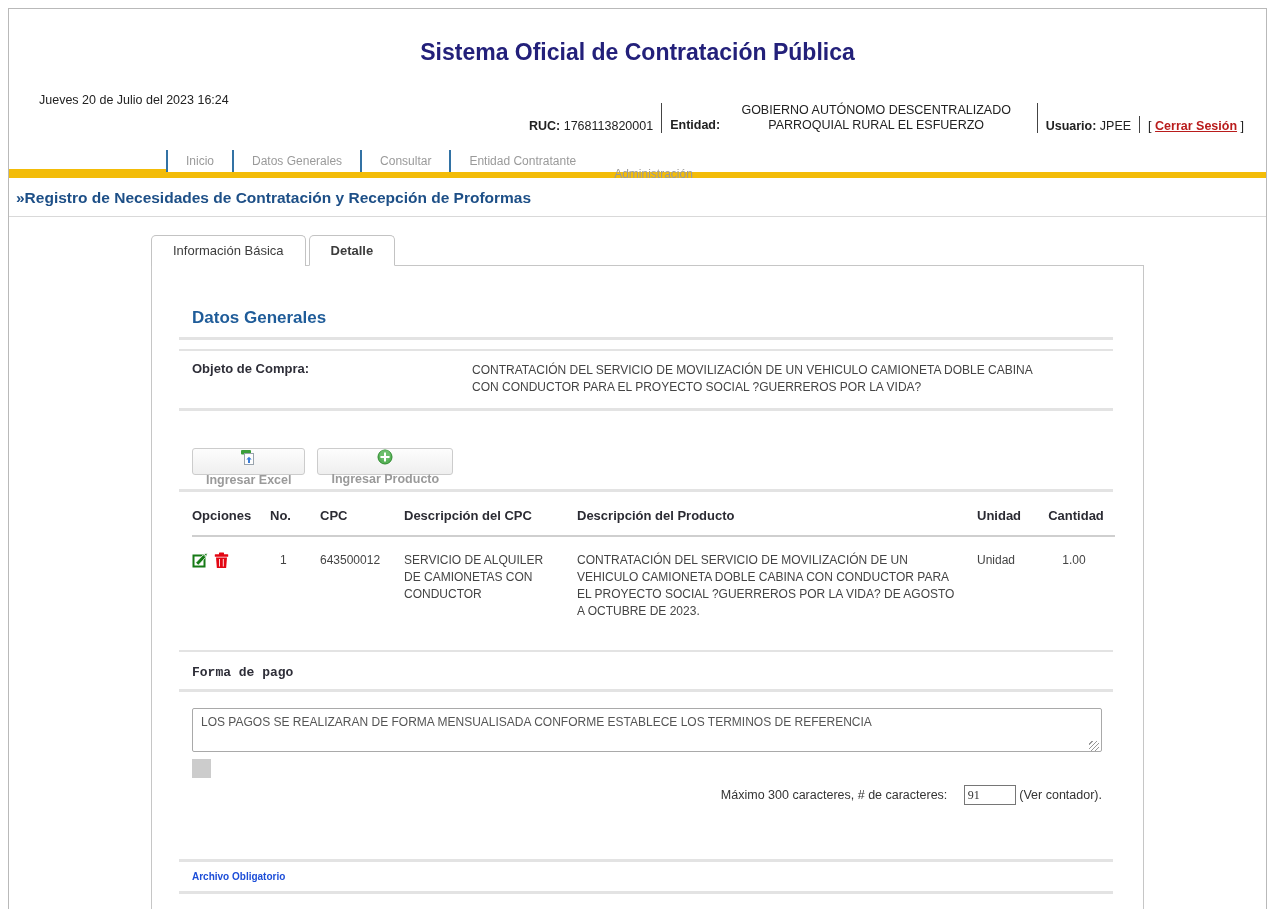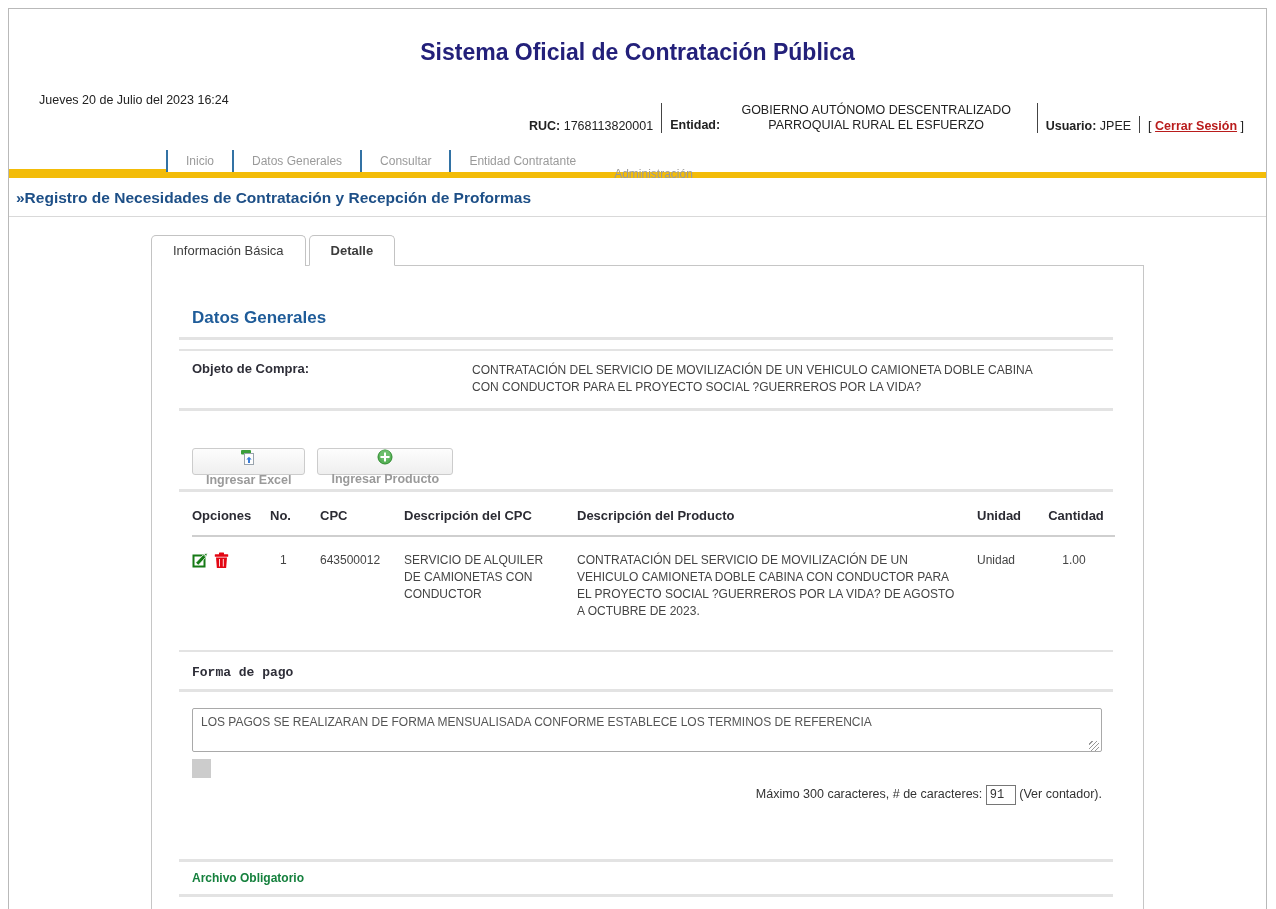--- a/index.html
+++ b/index.html
@@ -70,25 +70,25 @@
   
   .sub-label { margin-top:13px; font-size:13px; font-weight:bold; color:#2e2e38;font-family:Liberation Mono, monospace; }
   .ta-wrap { position:relative; margin-top:16px; width:910px; }
   textarea.pago { width:910px; height:44px; border:1px solid #a9a9a9; border-radius:2px; resize:none;
                   font-family:"Liberation Sans","DejaVu Sans",sans-serif; font-size:12px; color:#555;
                   padding:6px 8px; line-height:15px; }
   .resize-grip { position:absolute; right:3px; bottom:5px; width:10px; height:10px;
                  background:repeating-linear-gradient(135deg,transparent,transparent 2px,#999 2px,#999 3px); }
   .gray-box { margin-top:3px; width:19px; height:19px; background:#ccc; }
   .counter-row { margin-top:7px; width:910px; text-align:right; font-size:12.5px; color:#333; }
-  .counter-row input { width:30px; height:20px; border:1px solid #767676; font-size:12px; padding:0 3px;
-                       font-family:Liberation Mono, monospace; color:#333; }
-
-  
-  .archivo-label { margin-top:9px; font-size:12px; font-weight:bold; color:#15803d; }
+  .counter-row input { width:52px; height:20px; border:1px solid #767676; font-size:12px; padding:0 3px;
+                       font-family:Liberation Serif, serif; color:#333;margin-left:13px; }
+
+  
+  .archivo-label { margin-top:9px; font-size:10px; font-weight:bold; color:#1d4ed8; }
 </style>
 </head>
 <body>
 
 <div class="frame">
 
   <div class="app-title">Sistema Oficial de Contratación Pública</div>
 
   <div class="info-row">
     <div class="date">Jueves 20 de Julio del 2023 16:24</div>

